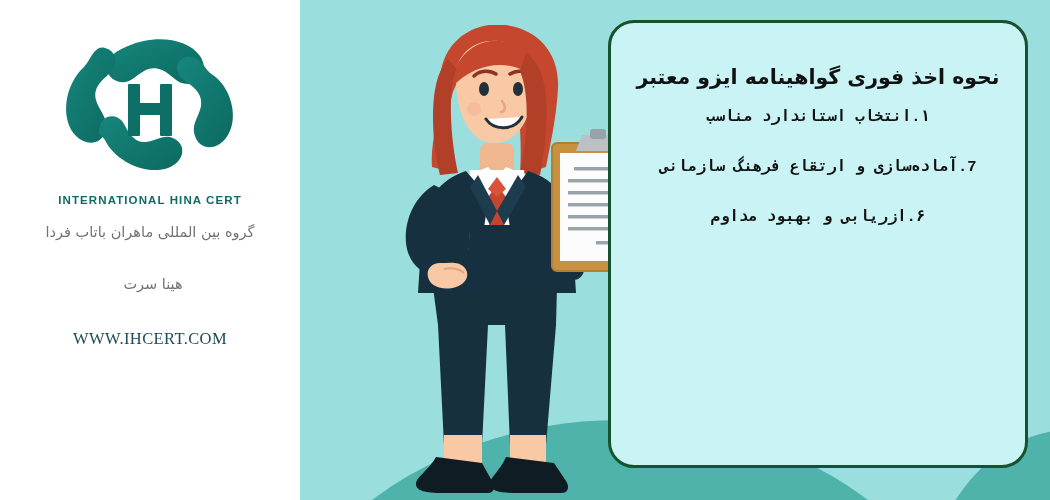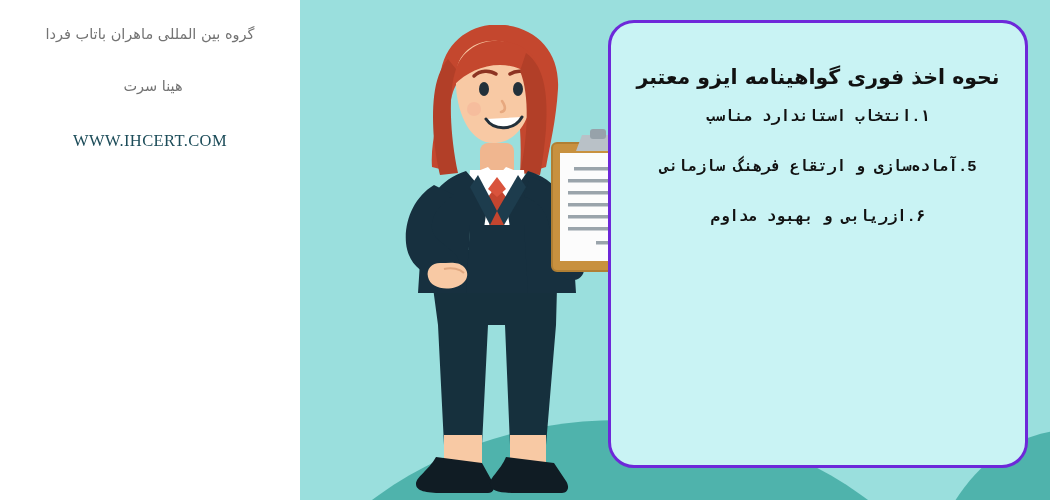--- a/index.html
+++ b/index.html
@@ -52,21 +52,21 @@
   }
 
   
   .person{position:absolute;left:70px;top:25px;width:300px;height:475px;}
   .person svg{display:block;}
 
   
   .info-card{
     position:absolute;left:308px;top:20px;width:420px;height:448px;
     background:#c9f3f4;
-    border:3px solid #6d28d9;
+    border:3px solid #14532d;
     border-radius:26px;
     box-sizing:border-box;
     padding:26px 16px 10px 16px;
     display:flex;flex-direction:column;align-items:center;
   }
   .card-title{
     direction:rtl;
     font-family:"DejaVu Sans","Liberation Sans",sans-serif;
     font-size:20.5px;font-weight:bold;color:#111111;
     text-align:center;letter-spacing:0px;
@@ -85,20 +85,53 @@
   }
   .card-item:last-child{margin-bottom:0;}
 </style>
 </head>
 <body>
 
 <div class="banner">
 
   <div class="left-panel">
 
+    <div class="logo-wrap">
+      <svg class="logo-svg" viewBox="0 0 200 170">
+        <defs>
+          <linearGradient id="tg" x1="0" y1="0" x2="1" y2="1">
+            <stop offset="0" stop-color="#16867c"></stop>
+            <stop offset="1" stop-color="#0c6960"></stop>
+          </linearGradient>
+        </defs>
+
+        <path d="M78 18 C104 6 138 10 150 28 C159 42 152 56 138 56
+                 C126 56 122 46 112 42 C100 37 92 44 84 50
+                 C74 58 60 54 57 42 C54 30 66 23 78 18 Z" fill="url(#tg)"></path>
+
+        <path d="M34 39 C14 57 10 92 26 108 C38 120 54 115 56 101
+                 C58 89 49 83 46 72 C43 60 51 53 59 46
+                 C69 37 67 23 55 20 C44 17 41 32 34 39 Z" fill="url(#tg)"></path>
+
+        <path d="M160 45 C182 58 190 92 176 110 C165 124 149 121 145 108
+                 C141 96 149 89 151 78 C153 66 144 59 135 53
+                 C124 46 125 31 137 29 C149 27 153 38 160 45 Z" fill="url(#tg)"></path>
+
+        <path d="M55 112 C64 132 95 148 118 140 C134 134 137 118 125 111
+                 C114 105 107 113 96 114 C84 115 79 105 74 96
+                 C68 85 53 86 50 98 C47 108 51 106 55 112 Z" fill="url(#tg)"></path>
+
+        <g fill="#0e6f66">
+          <rect x="78" y="56" width="12" height="52" rx="1"></rect>
+          <rect x="110" y="56" width="12" height="52" rx="1"></rect>
+          <rect x="78" y="75" width="44" height="12"></rect>
+        </g>
+      </svg>
+      <div class="logo-caption">INTERNATIONAL HINA CERT</div>
+    </div>
 
     <div class="left-lines">
       <div class="fa-line l1">گروه بین المللی ماهران باتاب فردا</div>
       <div class="fa-line l2">هینا سرت</div>
       <div class="site-url">WWW.IHCERT.COM</div>
     </div>
 
   </div>
 
   <div class="right-panel">
@@ -201,19 +234,19 @@
         <path d="M258 156 C270 154 278 160 278 170 C278 180 270 186 258 184
                  C250 183 246 176 248 168 C250 160 252 157 258 156 Z" fill="#f8c9a4"></path>
         <path d="M256 162 C264 161 270 164 272 170" stroke="#e0a77f" stroke-width="2" fill="none"></path>
       </svg>
     </div>
 
     <div class="info-card">
       <div class="card-title">نحوه اخذ فوری گواهینامه ایزو معتبر</div>
       <ul class="card-list">
         <li class="card-item">۱.انتخاب استاندارد مناسب</li>
-        <li class="card-item">5.آماده‌سازی و ارتقاع فرهنگ سازمانی</li>
+        <li class="card-item">7.آماده‌سازی و ارتقاع فرهنگ سازمانی</li>
         <li class="card-item">۶.ازریابی و بهبود مداوم</li>
       </ul>
     </div>
 
   </div>
 </div>
 
 </body></html>

